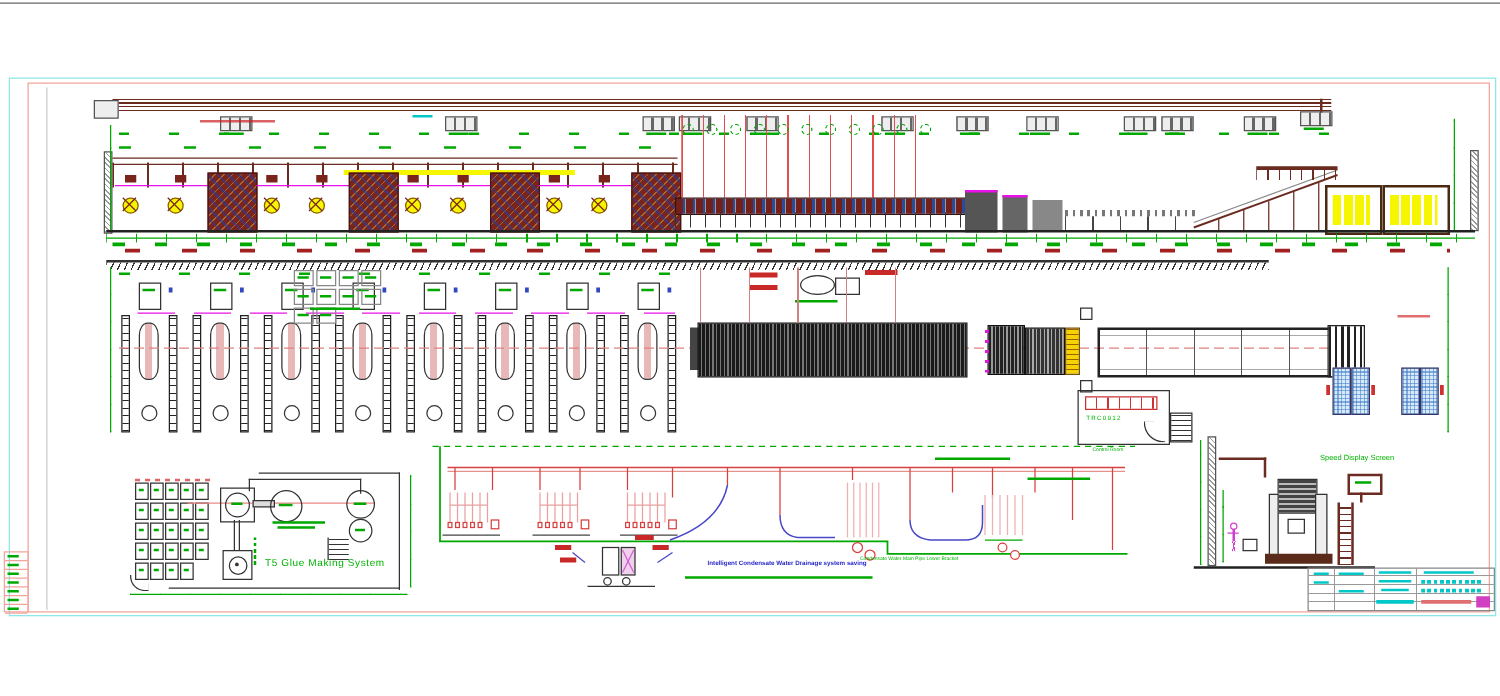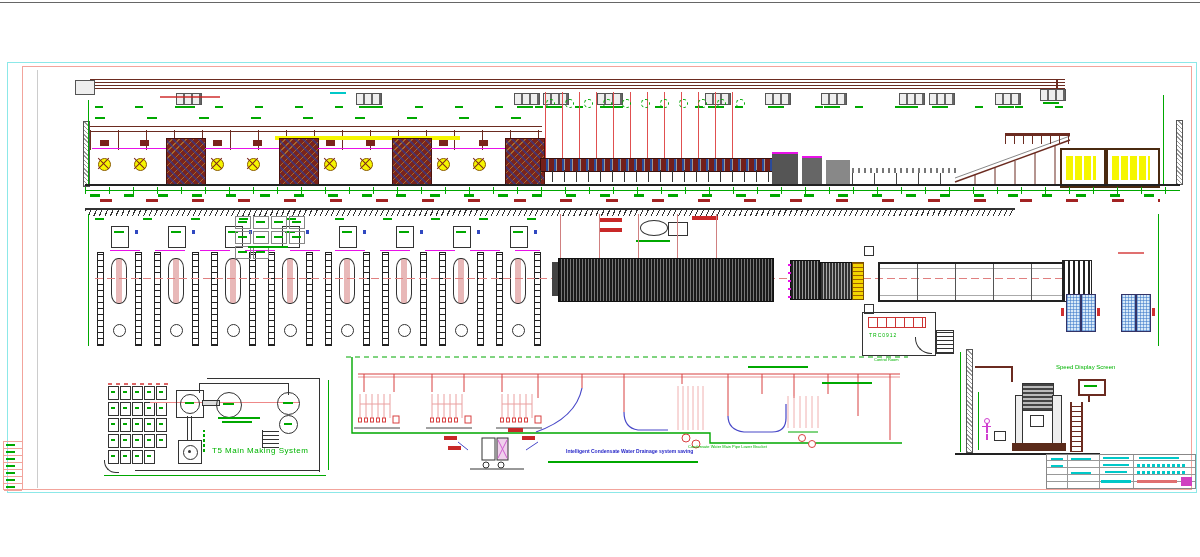--- a/index.html
+++ b/index.html
@@ -390,21 +390,21 @@
   <div class="a gbar" style="left:222px;top:421px;width:30px"></div>
   <div class="a" style="left:187px;top:416px;width:1px;height:24px;background:#333"></div>
   <div class="a" style="left:191px;top:416px;width:1px;height:24px;background:#333"></div>
   <div class="a bd" style="left:178px;top:440px;width:22px;height:22px">
     <div class="a" style="left:4px;top:4px;width:13px;height:13px;border:1px solid #333;border-radius:50%"></div>
     <div class="a" style="left:9px;top:9px;width:3px;height:3px;background:#333;border-radius:50%"></div>
   </div>
   <div class="a" style="left:262px;top:430px;width:16px;height:18px;border-left:1px solid #333;background:repeating-linear-gradient(0deg,#333 0 1px,transparent 1px 4px)"></div>
   <div class="a" style="left:203px;top:430px;width:2px;height:22px;background:repeating-linear-gradient(0deg,#00a800 0 3px,transparent 3px 5px)"></div>
 
-  <div class="a txt-green" style="left:212px;top:446px;font-size:8px;letter-spacing:.5px">T5 Main Making System</div>
+  <div class="a txt-green" style="left:212px;top:446px;font-size:8px;letter-spacing:.5px">T5 Glue Making System</div>
 
   <div class="a tick-v" style="left:328px;top:380px;width:1px;height:90px;background-color:#00a800"></div>
   <div class="a tick-h" style="left:104px;top:475px;width:222px;height:1px;background-color:#00a800"></div>
 
   <svg class="a" style="left:342px;top:354px" width="570" height="118" viewBox="0 0 570 118">
     <line x1="4" y1="3" x2="566" y2="3" stroke="#00a800" stroke-width="1" stroke-dasharray="5,4"></line>
     <path d="M10 3 V79 H368 V89 H560" fill="none" stroke="#00a800" stroke-width="1.4"></path>
     <line x1="16" y1="20" x2="558" y2="20" stroke="#d84040" stroke-width="1.2"></line>
     <line x1="16" y1="23" x2="558" y2="23" stroke="#e89090" stroke-width="1"></line>
     <g stroke="#d84040" stroke-width="1">

